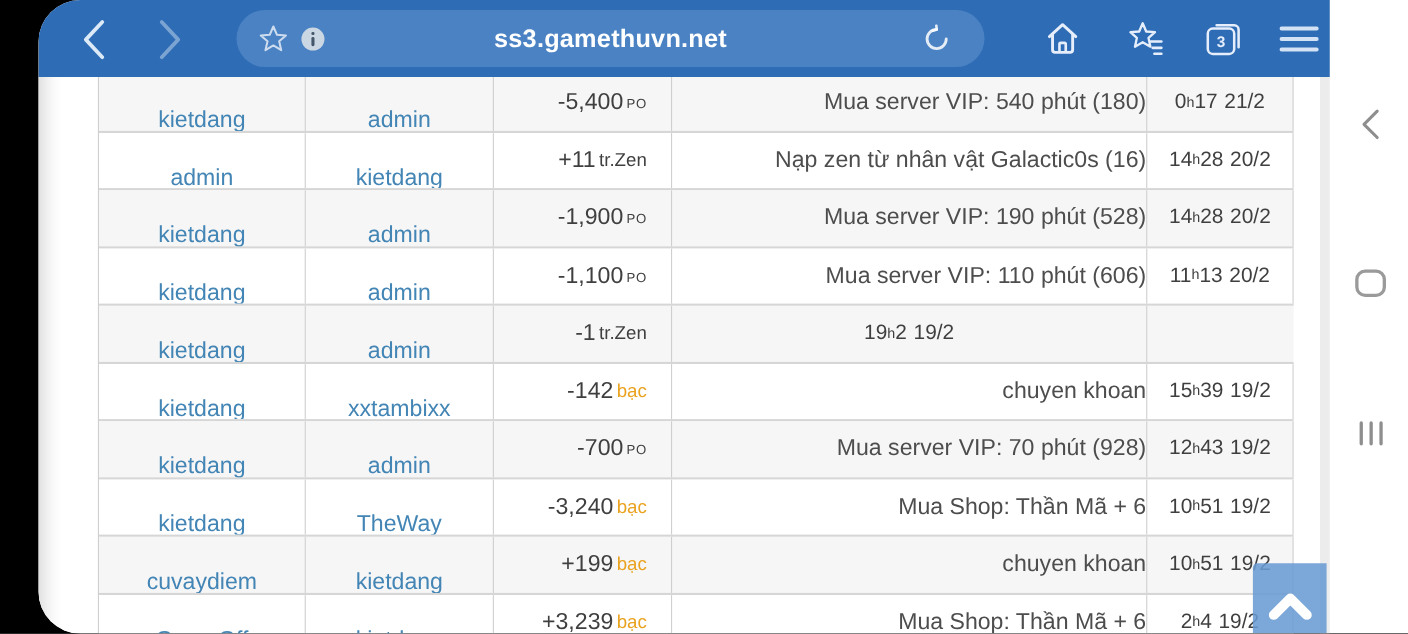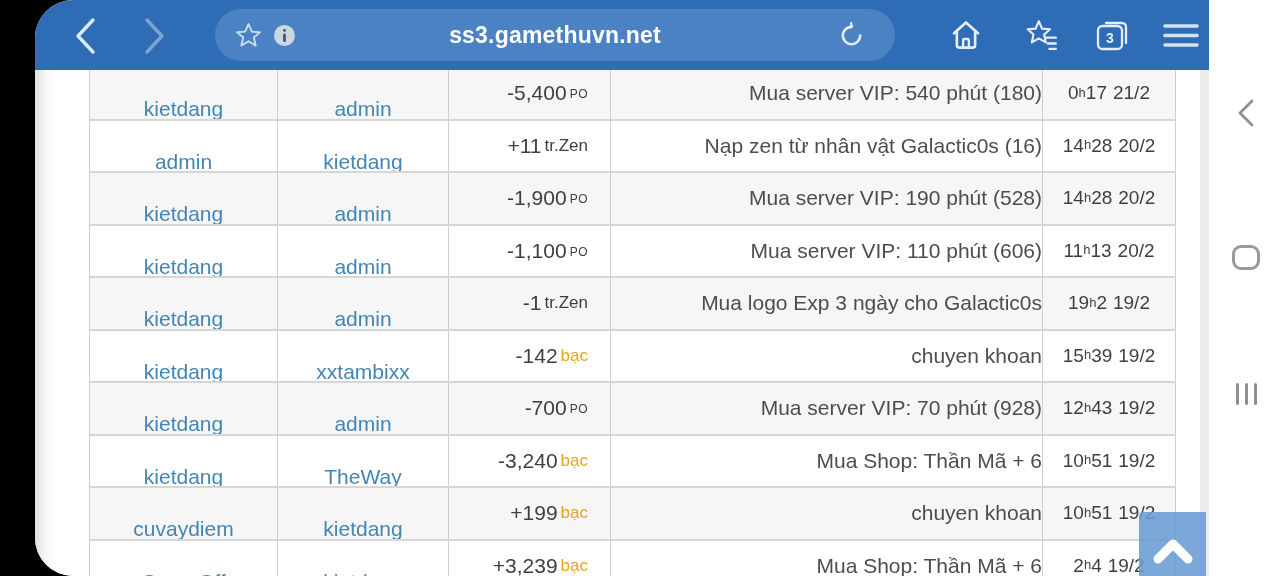--- a/index.html
+++ b/index.html
@@ -232,23 +232,20 @@
     <div class="cell">
       <a class="user">kietdang</a>
     </div>
     <div class="cell">
       <a class="user">admin</a>
     </div>
     <div class="cell c-amt">
       <span>-1</span>
       <span class="unit" data-u="zen">tr.Zen</span>
     </div>
-    <div class="cell c-desc">
-      <span>Mua logo Exp 3 ngày cho Galactic0s</span>
-    </div>
     <div class="cell c-time">
       <span>19</span>
               <sup>h</sup>
               <span>2</span>
               <span class="tdate">19/2</span>
     </div>
   </div>
 
   <div class="trow">
     <div class="cell">

